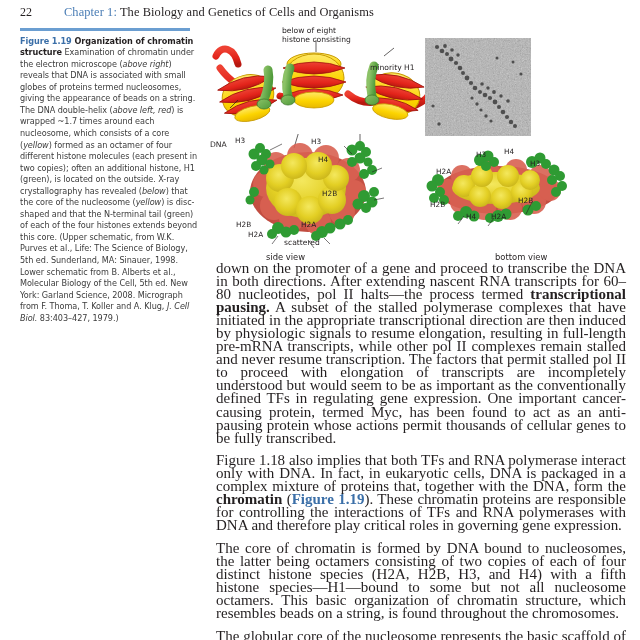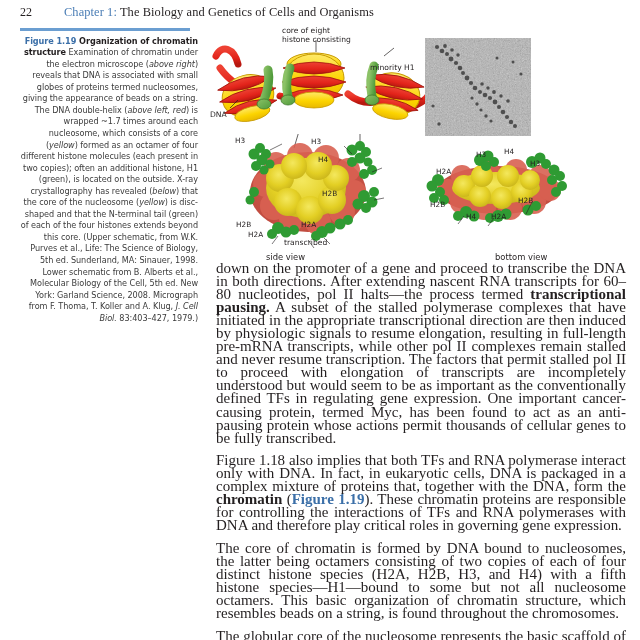--- a/index.html
+++ b/index.html
@@ -58,21 +58,21 @@
     width: 170px;
     height: 2.6px;
     background: #6b9ed1;
     margin-bottom: 5px;
   }
   .caption-text {
     font-family: "DejaVu Sans", sans-serif;
     font-size: 8.15px;
     line-height: 11.55px;
     color: #3b3b3b;
-    text-align: right;
+    text-align: left;
     letter-spacing: -0.06px;
   }
   .cap-fignum {
     color: #3b6fa8;
     font-weight: bold;
   }
   .cap-bold {
     font-weight: bold;
     color: #231f20;
   }
@@ -210,24 +210,24 @@
     </g>
 
     <path d="M166,32 C162,42 162,52 164,62" stroke="url(#gGreen)" stroke-width="9" fill="none" stroke-linecap="round"></path>
     <ellipse cx="164" cy="66" rx="7" ry="5" fill="url(#gGreen)" stroke="#3d7a2c" stroke-width="0.8"></ellipse>
 
     <line x1="108" y1="18" x2="108" y2="6" stroke="#231f20" stroke-width="0.7"></line>
     <line x1="176" y1="22" x2="186" y2="14" stroke="#231f20" stroke-width="0.7"></line>
     <line x1="22" y1="74" x2="30" y2="66" stroke="#231f20" stroke-width="0.7"></line>
   </svg>
 
-  <div class="fig-label" style="left:74px; top:0px;">core of eight</div>
+  <div class="fig-label" style="left:74px; top:0px;">below of eight</div>
   <div class="fig-label" style="left:74px; top:9px;">histone consisting</div>
   <div class="fig-label" style="left:162px; top:37px;">minority H1</div>
-  <div class="fig-label" style="left:2px; top:84px;">DNA</div>
+  <div class="fig-label" style="left:2px; top:114px;">DNA</div>
 
   <svg width="106" height="98" viewBox="0 0 106 98" style="position:absolute; left:217px; top:12px;">
     <defs>
       <filter id="grain">
         <feTurbulence type="fractalNoise" baseFrequency="0.85" numOctaves="4" seed="7" result="n"></feTurbulence>
         <feColorMatrix type="saturate" values="0" in="n" result="g"></feColorMatrix>
         <feComponentTransfer in="g" result="c">
           <feFuncA type="linear" slope="1.1" intercept="0"></feFuncA>
         </feComponentTransfer>
       </filter>
@@ -428,21 +428,21 @@
     </g>
   </svg>
 
   <div class="fig-label small" style="left:27px; top:110px;">H3</div>
   <div class="fig-label small" style="left:103px; top:111px;">H3</div>
   <div class="fig-label small" style="left:110px; top:129px;">H4</div>
   <div class="fig-label small" style="left:114px; top:163px;">H2B</div>
   <div class="fig-label small" style="left:93px; top:194px;">H2A</div>
   <div class="fig-label small" style="left:28px; top:194px;">H2B</div>
   <div class="fig-label small" style="left:40px; top:204px;">H2A</div>
-  <div class="fig-label" style="left:76px; top:212px;">transcribed</div>
+  <div class="fig-label" style="left:76px; top:212px;">scattered</div>
   <div class="fig-viewlabel" style="left:58px; top:226px;">side view</div>
 
   <div class="fig-label small" style="left:268px; top:124px;">H3</div>
   <div class="fig-label small" style="left:296px; top:121px;">H4</div>
   <div class="fig-label small" style="left:322px; top:133px;">H3</div>
   <div class="fig-label small" style="left:228px; top:141px;">H2A</div>
   <div class="fig-label small" style="left:222px; top:174px;">H2B</div>
   <div class="fig-label small" style="left:258px; top:186px;">H4</div>
   <div class="fig-label small" style="left:283px; top:186px;">H2A</div>
   <div class="fig-label small" style="left:310px; top:170px;">H2B</div>

